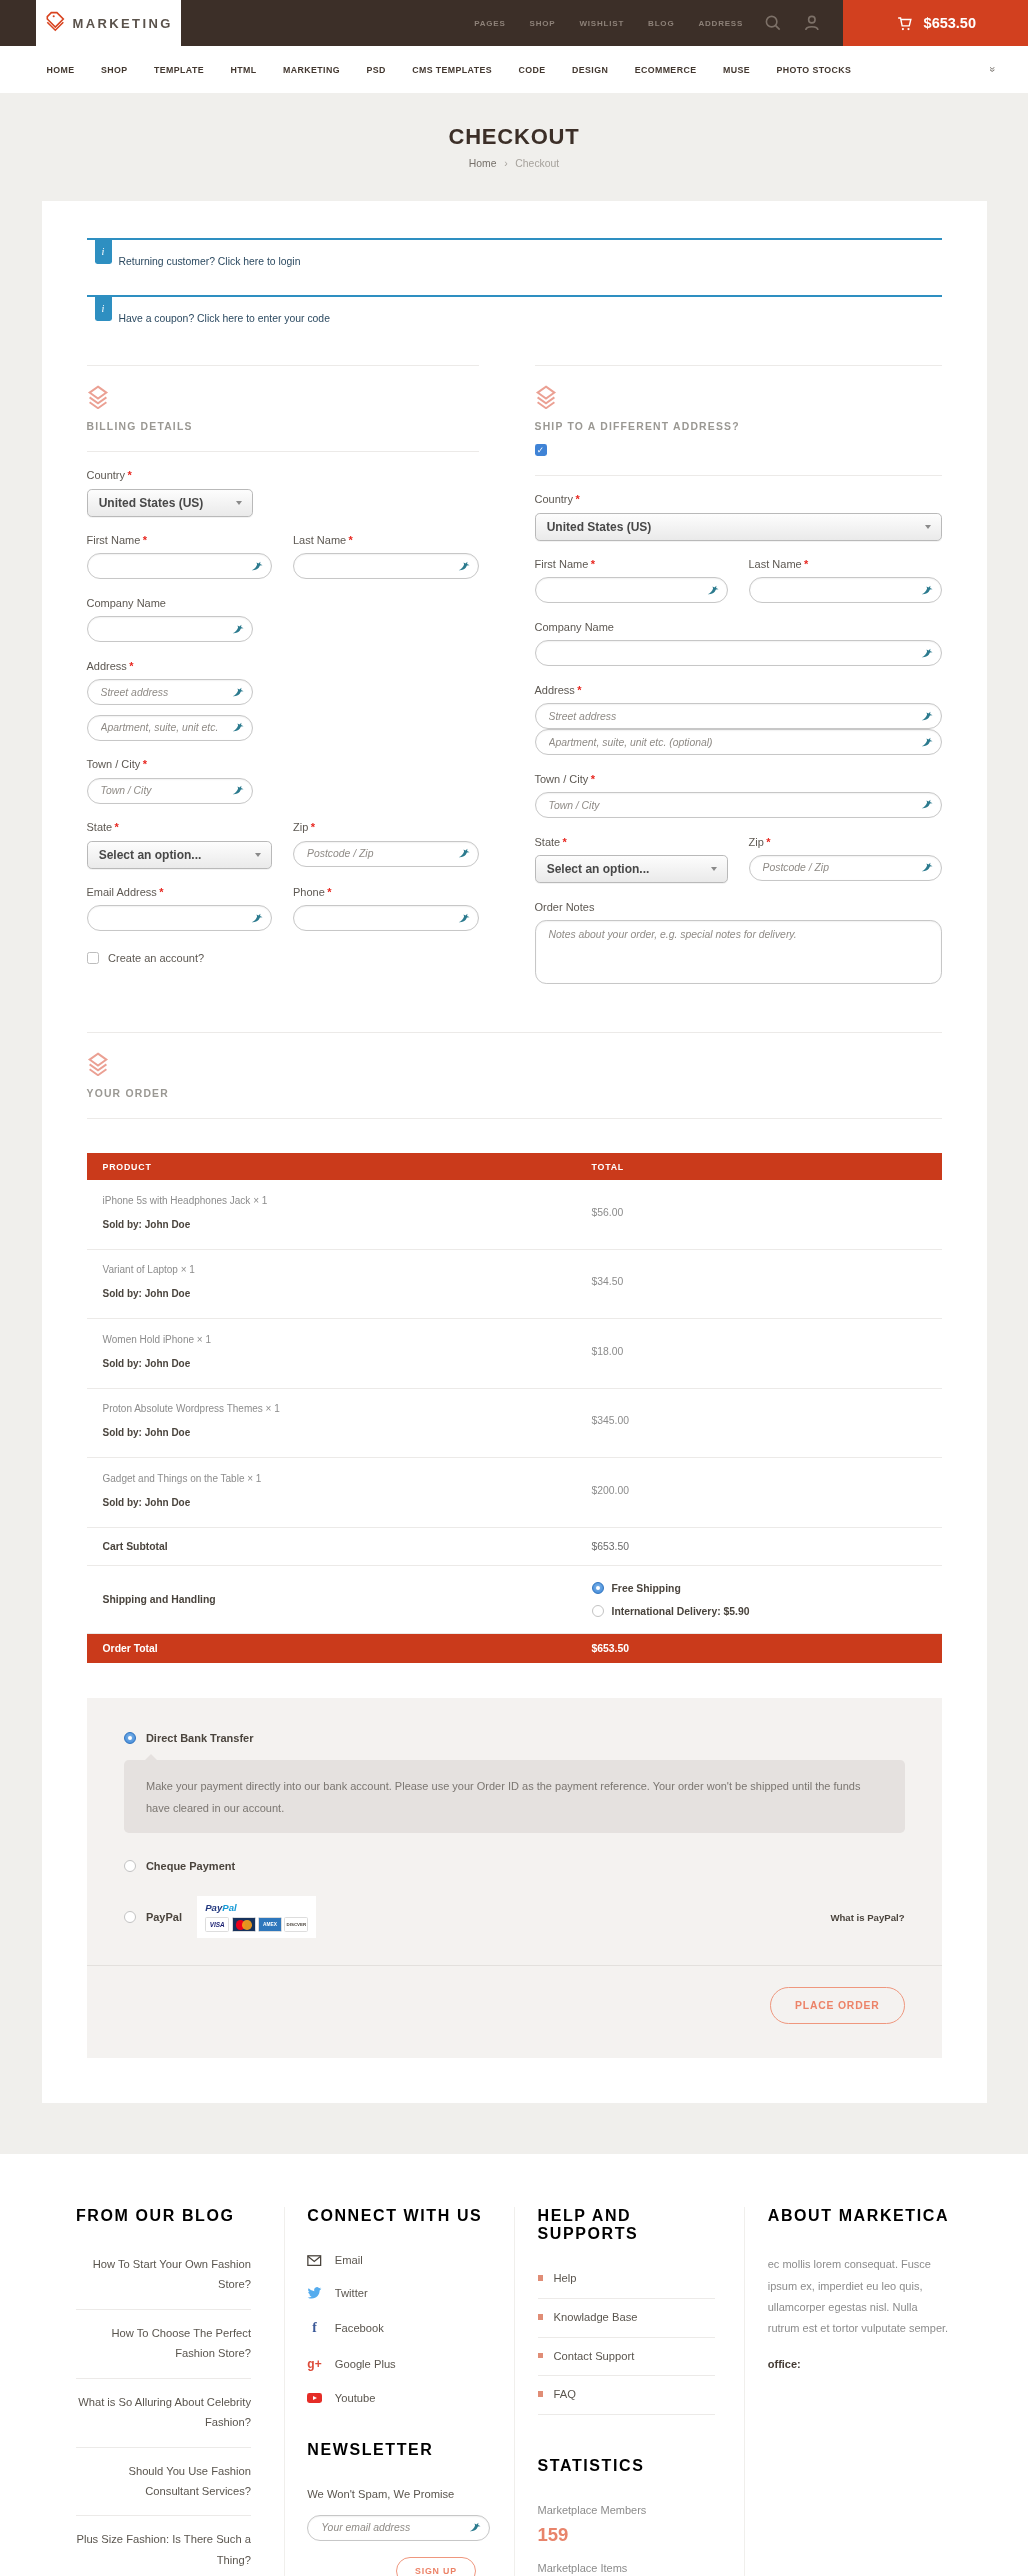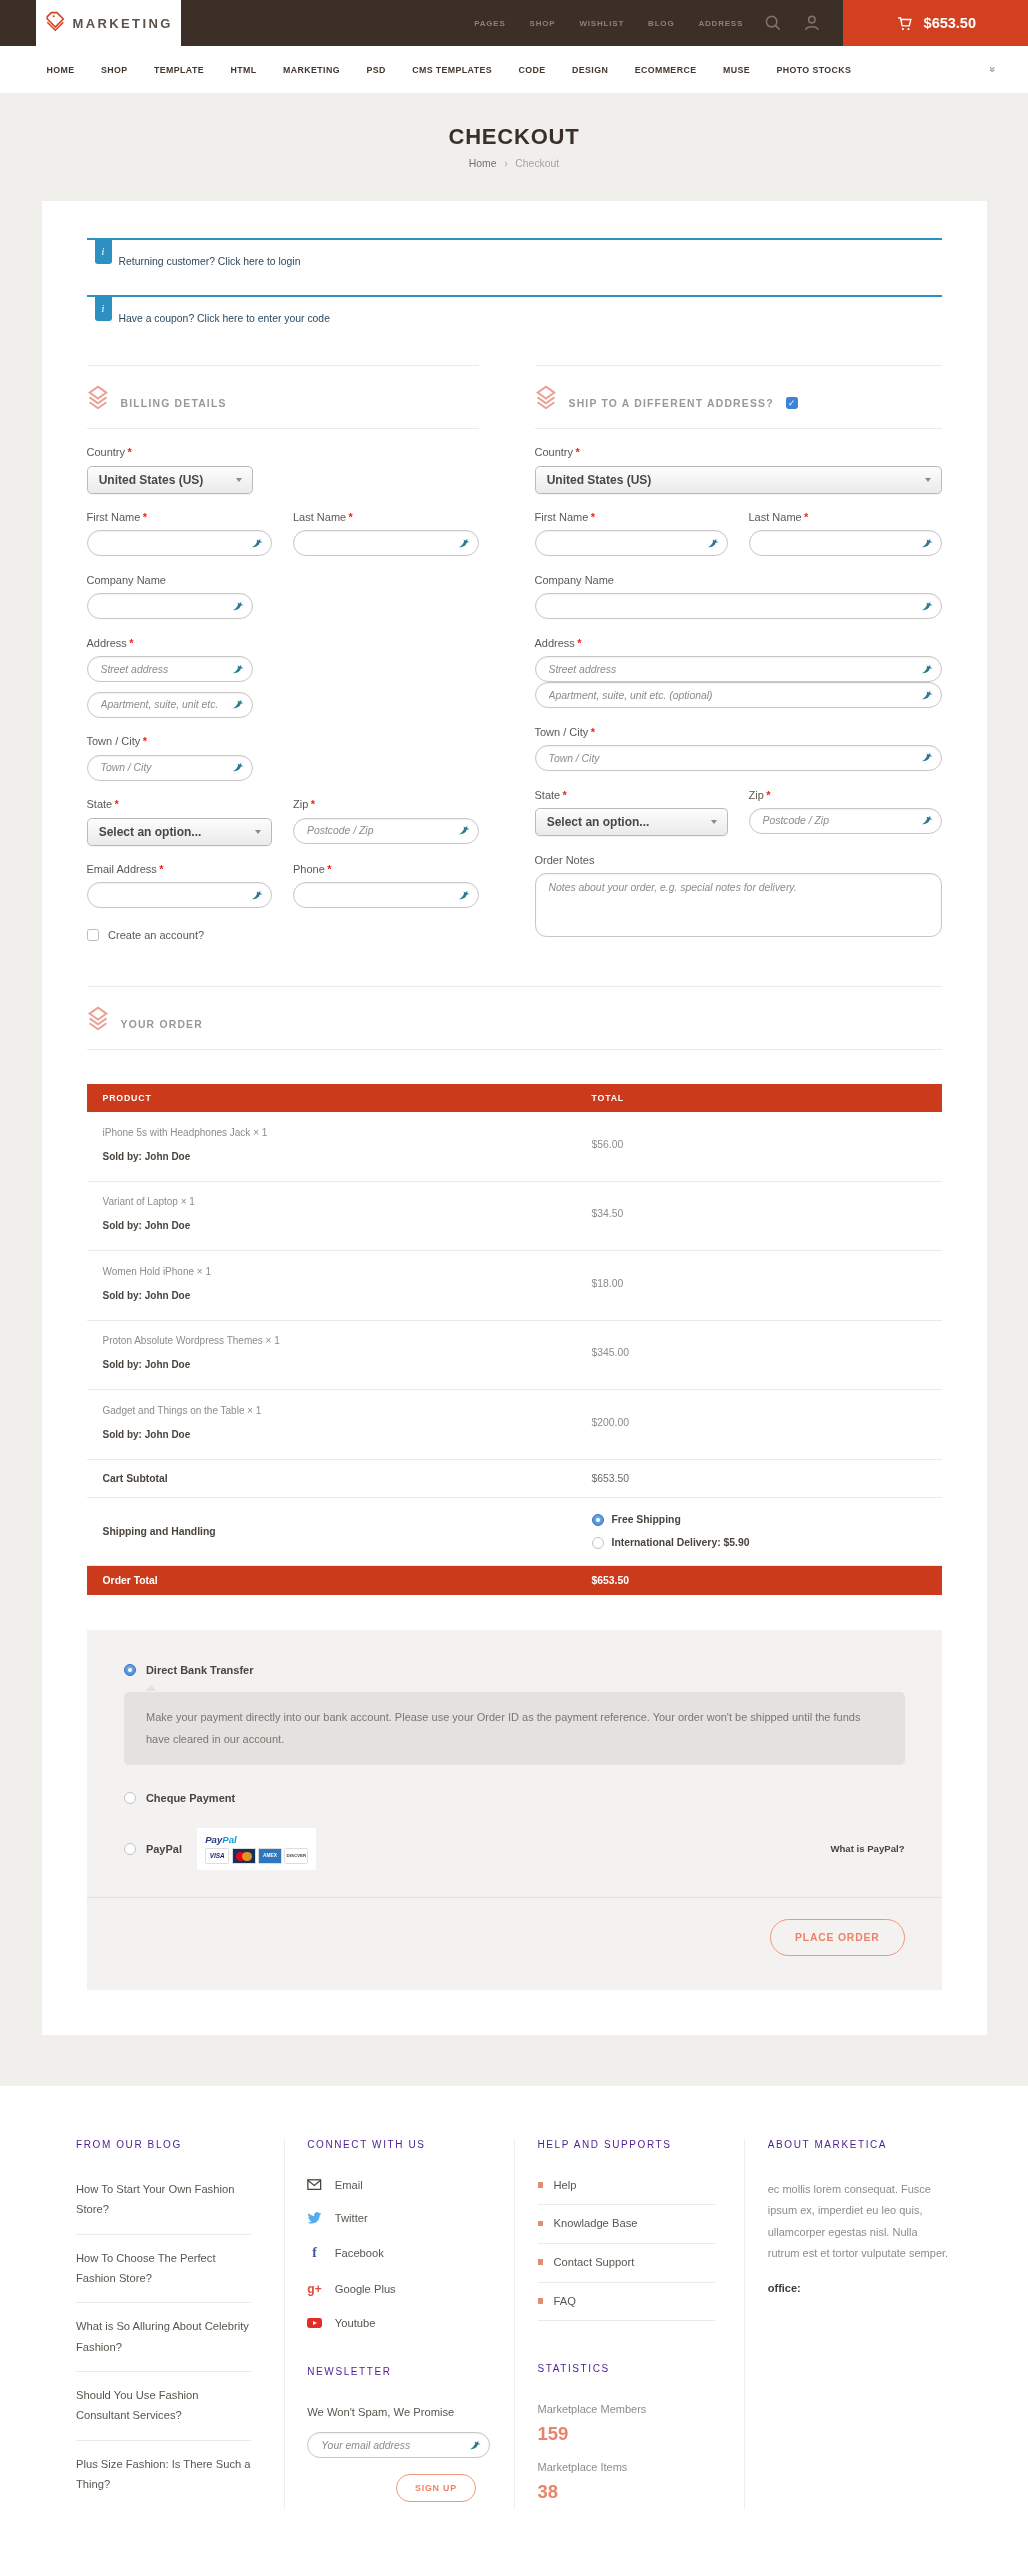--- a/index.html
+++ b/index.html
@@ -34,21 +34,21 @@
 
   .notice { position:relative; border-top:2.4px solid #2e8fc1; padding:13px 0 16px 32px; margin-bottom:11.2px; }
   .notice .ibox { position:absolute; left:8px; top:0; width:17px; height:24px; background:#2e8fc1; color:#fff; font-family:"Liberation Serif", serif; font-style:italic; font-size:10.4px; display:flex; align-items:center; justify-content:center; border-radius:0 0 2.4px 2.4px; }
   .notice .txt { font-size:10.4px; color:#2c4a61; }
   .notice a.nlink { color:#2c4a61; }
 
   .cols { display:flex; gap:56px; margin-top:24px; }
   .col-l { width:392px; }
   .col-r { width:407px; }
 
-  .sec-head { display:flex; align-items:flex-end; gap:12px; padding:19px 0; border-top:0.8px solid #eceae8; border-bottom:0.8px solid #eceae8; }
+  .sec-head { display:flex; align-items:flex-start; gap:12px; padding:19px 0; border-top:0.8px solid #eceae8; border-bottom:0.8px solid #eceae8;flex-direction:column; }
   .sec-head .t { font-size:10.4px; font-weight:bold; letter-spacing:1.2px; color:#9a9893; }
   .sec-head.wide { margin-top:45px; }
 
   .checkbox { width:12px; height:12px; border-radius:2.4px; display:inline-flex; align-items:center; justify-content:center; cursor:pointer; }
   .checkbox.checked { background:#3f83d6; color:#fff; font-size:8.8px; }
   .checkbox.empty { border:0.8px solid #bdbdbd; background:#fff; }
 
   .field { margin-top:17.7px; }
   .field label { display:block; font-size:11px; color:#5d5852; margin-bottom:7.2px; }
   .req { color:#e8261f; font-weight:bold; margin-left:2.4px; }
@@ -107,22 +107,22 @@
   .mini.disc span { color:#4a443d; font-size:4.4px; font-weight:bold; }
   .whatis { margin-left:auto; font-size:9.6px; font-weight:bold; color:#4a443d; }
   .payline { border:none; border-top:0.8px solid #e3e0dd; margin:27px -37px 0; }
   .place-btn { display:block; margin:21px 0 4.8px auto; background:transparent; border:1.6px solid #ef977e; color:#ec8368; font-size:10.4px; font-weight:bold; letter-spacing:0.8px; padding:12px 24px; border-radius:21px; cursor:pointer; font-family:"Liberation Sans", sans-serif; }
 
   
   footer { background:#fff; padding:53px 0 37px; }
   .fcols { width:921px; margin:0 auto; display:flex; }
   .fcol { width:25%; padding:0 22.5px; }
   .fcol + .fcol { border-left:0.8px solid #f0efec; }
-  .fhead { font-size:10px; font-weight:normal; letter-spacing:1.6px; color:#4c1d95; margin-bottom:29px; }
-  .bloglist a { display:block; font-size:11.2px; color:#5a554e; line-height:1.8; padding:13px 0 14.5px; border-bottom:0.8px solid #eceae8; width:175px; }
+  .fhead { font-size:16px; font-weight:bold; letter-spacing:1.6px; color:#000000; margin-bottom:29px; }
+  .bloglist a { display:block; font-size:11.2px; color:#5a554e; line-height:1.8; padding:13px 0 14.5px; border-bottom:0.8px solid #eceae8; width:175px;text-align:right; }
   .bloglist a:first-child { padding-top:0; }
   .bloglist a:last-child { border-bottom:none; }
   .soclist { display:flex; flex-direction:column; gap:21px; }
   .soc { display:flex; align-items:center; gap:13px; font-size:11.2px; color:#5a554e; }
   .fb-f { color:#3b5998; font-weight:bold; font-size:13.7px; font-family:"Liberation Serif", serif; width:14.5px; text-align:center; }
   .gp { color:#dd4b39; font-weight:bold; font-size:12px; width:14.5px; text-align:center; }
   .yt { width:14.5px; height:10.4px; background:#e52d27; border-radius:2.4px; display:inline-flex; align-items:center; justify-content:center; }
   .yt i { width:0; height:0; border-top:2.4px solid transparent; border-bottom:2.4px solid transparent; border-left:4px solid #fff; }
   .news-head { margin-top:37px; }
   .news-tag { font-size:11.2px; color:#5a554e; margin-bottom:14.5px; }

